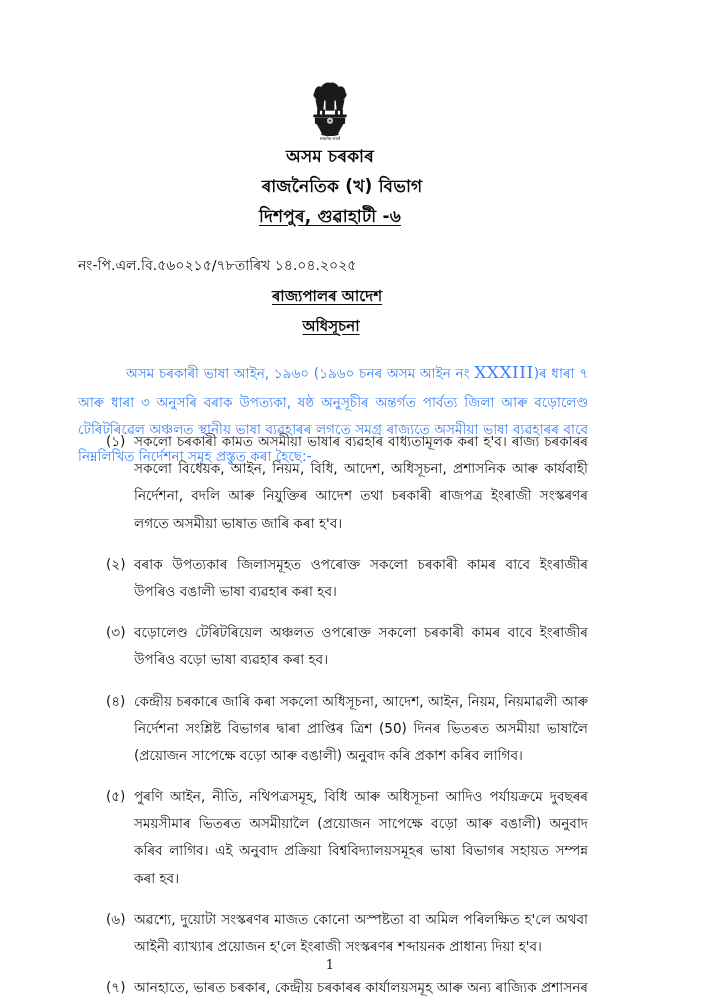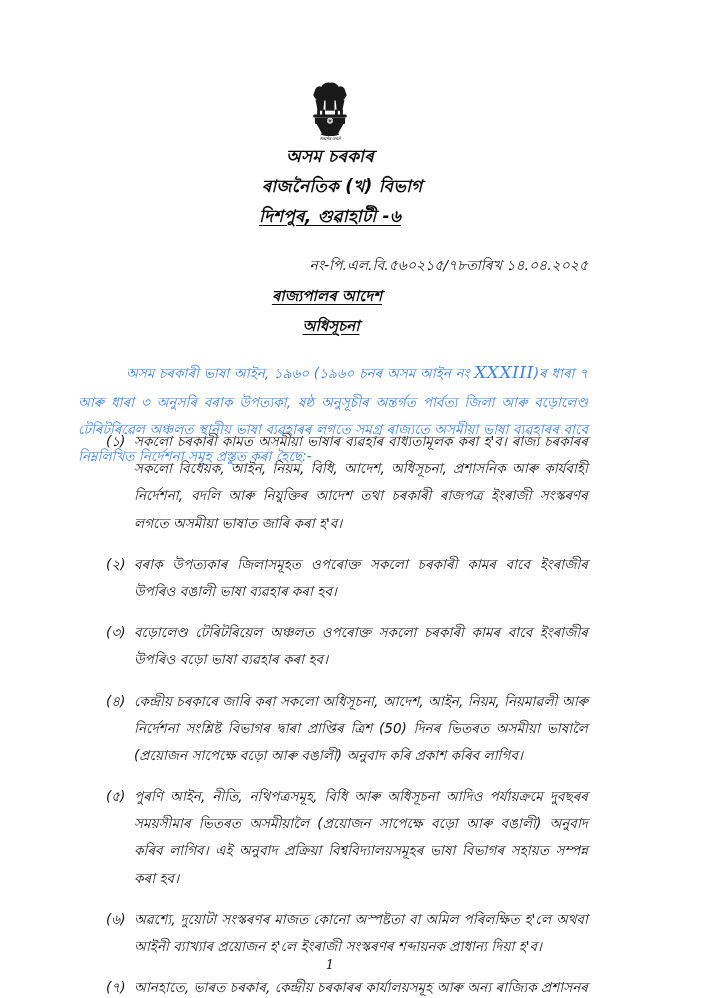--- a/index.html
+++ b/index.html
@@ -11,21 +11,20 @@
     font-family: "DejaVu Sans", "Liberation Sans", sans-serif;
     color: #111111;
   }
   .page {
     position: relative;
     width: 660px;
     height: 998px;
     background: #ffffff;
     overflow: hidden;
     box-sizing: border-box;
-    font-style: italic;
   }
 
   
   .emblem-wrap {
     position: absolute;
     left: 0;
     right: 0;
     top: 76px;
     display: flex;
     justify-content: center;
@@ -58,21 +57,21 @@
     text-underline-offset: 3px;
   }
 
   
   .refrow {
     position: absolute;
     top: 254px;
     left: 78px;
     right: 72px;
     display: flex;
-    justify-content: flex-end;
+    justify-content: flex-start;
     align-items: baseline;
     font-size: 14px;
     color: #101010;
   }
   .ref-no { white-space: nowrap; }
   .ref-date { white-space: nowrap; }
 
   
   .doc-heading {
     position: absolute;

